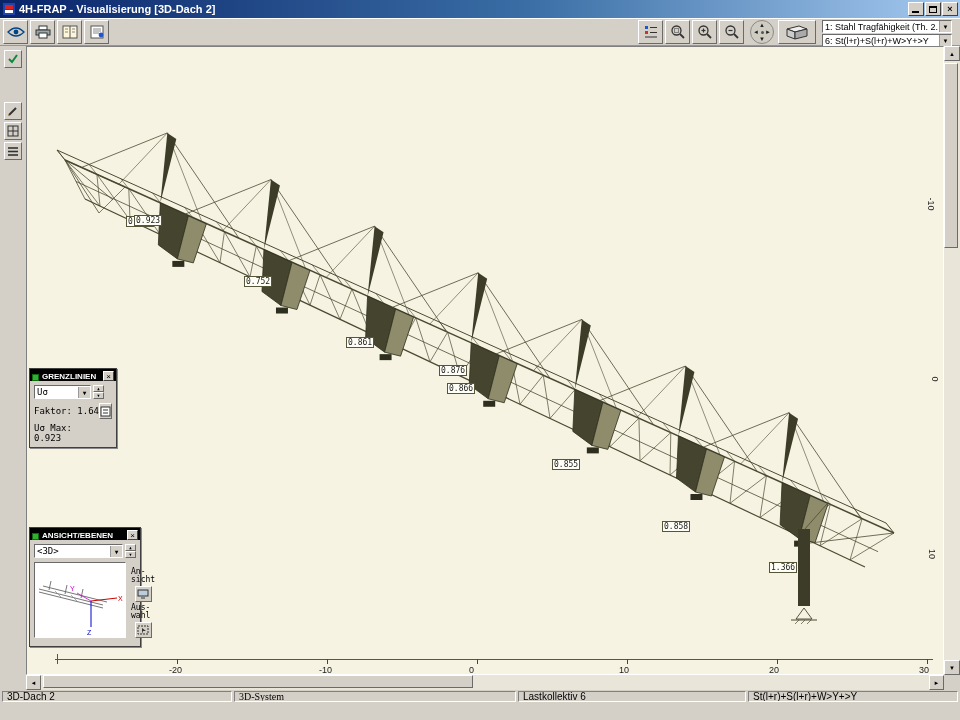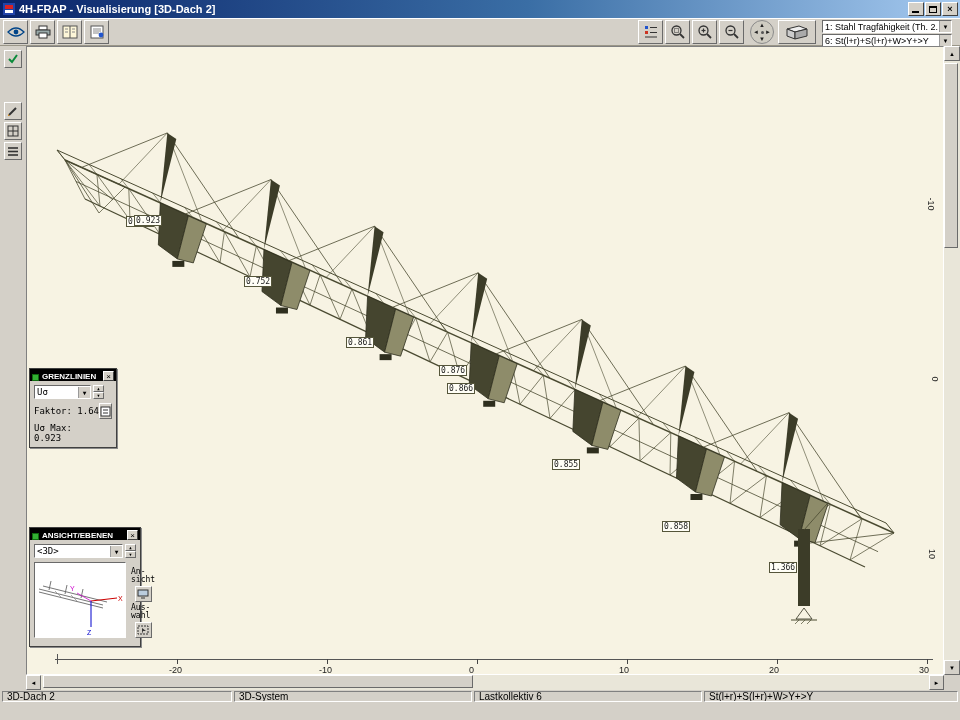--- a/index.html
+++ b/index.html
@@ -547,18 +547,18 @@
           <div class="thumb vthumb"></div>
         </div>
         <span class="scroll-btn">▼</span>
       </div>
       <div class="corner"></div>
     </div>
   </div>
 
   <div class="statusbar">
       <div class="status-panel" style="width: 230px;">3D-Dach 2</div>
-      <div class="status-panel" style="width: 238px;">3D-System</div>
+      <div class="status-panel" style="width: 282px; font-family: Liberation Serif, serif;">3D-System</div>
       <div class="status-panel" style="width: 228px;">Lastkollektiv 6</div>
       <div class="status-panel" style="flex: 1 1 0%;">St(l+r)+S(l+r)+W&gt;Y+&gt;Y</div>
     </div>
 
 </div>
 
 </body></html>

